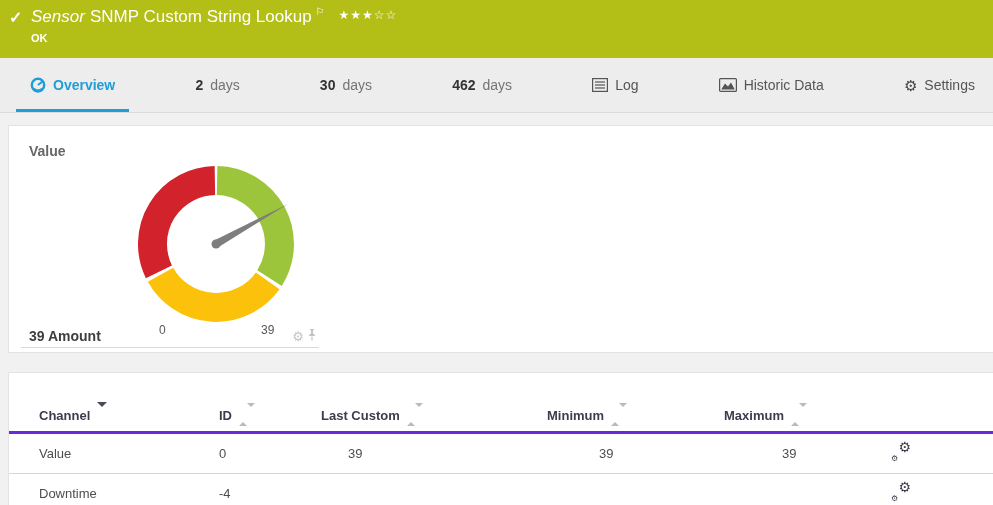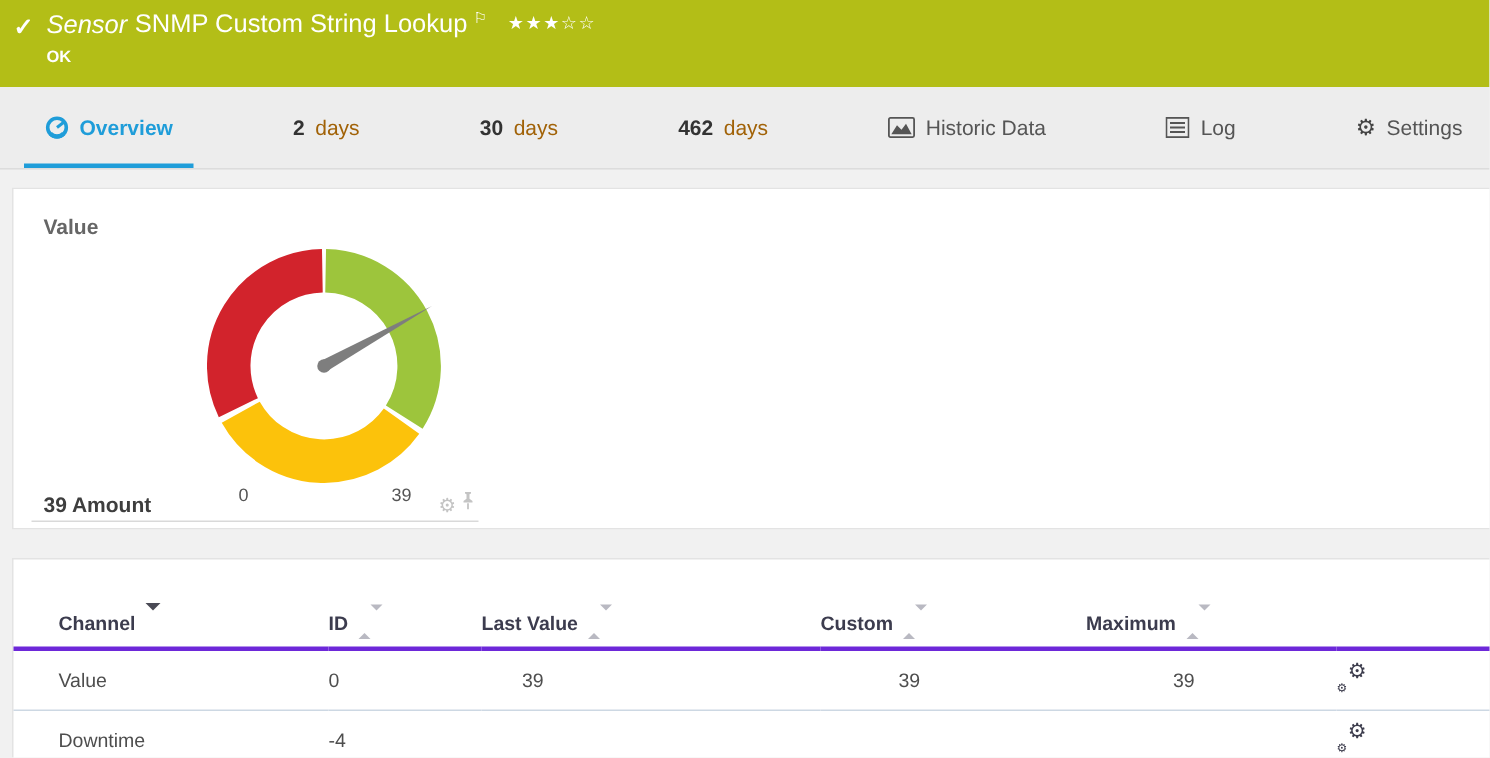--- a/index.html
+++ b/index.html
@@ -36,21 +36,21 @@
   }
   .tab {
     display: flex; align-items: center; gap: 7px;
     padding: 0 14px; font-size: 14px; color: #555; cursor: pointer; white-space: nowrap;
   }
   .tab.active {
     color: #1f9dd9; font-weight: bold;
     box-shadow: inset 0 -3px 0 #1f9dd9;
   }
   .tab-strong { font-weight: bold; color: #333; }
-  .tab .days-label { color: #a16207; }
+  .tab .days-label { color: #737373; }
   .tab-icon { display: inline-flex; align-items: center; }
   .gear-glyph { font-size: 15px; color: #444; line-height: 1; }
 
   
   .panel {
     background: #fff; border: 1px solid #e3e3e3; margin-left: 8px; width: 990px;
   }
   .gauge-panel { margin-top: 12px; height: 228px; position: relative; }
   .panel-title {
     position: absolute; left: 20px; top: 17px;
@@ -125,37 +125,37 @@
   <div class="tab">
     <span class="tab-strong">30</span>
     <span class="days-label">days</span>
   </div>
   <div class="tab">
     <span class="tab-strong">462</span>
     <span class="days-label">days</span>
   </div>
   <div class="tab">
     <span class="tab-icon">
-      <svg width="18" height="14" viewBox="0 0 18 14">
-          <rect x="0.6" y="0.6" width="16.8" height="12.8" rx="1" fill="none" stroke="#555" stroke-width="1.2"></rect>
-          <path d="M2.2 11.5 L6 5.5 L9 8.5 L12 4.5 L15.8 11.5 Z" fill="#555"></path>
-        </svg>
-    </span>
-    <span>Historic Data</span>
-  </div>
-  <div class="tab">
-    <span class="tab-icon">
       <svg width="16" height="14" viewBox="0 0 16 14">
           <rect x="0.6" y="0.6" width="14.8" height="12.8" fill="none" stroke="#555" stroke-width="1.2"></rect>
           <line x1="3" y1="4" x2="13" y2="4" stroke="#555" stroke-width="1.2"></line>
           <line x1="3" y1="7" x2="13" y2="7" stroke="#555" stroke-width="1.2"></line>
           <line x1="3" y1="10" x2="13" y2="10" stroke="#555" stroke-width="1.2"></line>
         </svg>
     </span>
     <span>Log</span>
+  </div>
+  <div class="tab">
+    <span class="tab-icon">
+      <svg width="18" height="14" viewBox="0 0 18 14">
+          <rect x="0.6" y="0.6" width="16.8" height="12.8" rx="1" fill="none" stroke="#555" stroke-width="1.2"></rect>
+          <path d="M2.2 11.5 L6 5.5 L9 8.5 L12 4.5 L15.8 11.5 Z" fill="#555"></path>
+        </svg>
+    </span>
+    <span>Historic Data</span>
   </div>
   <div class="tab">
     <span class="tab-icon gear-glyph">⚙</span>
     <span>Settings</span>
   </div>
 </div>
 
 <div class="panel gauge-panel">
   <div class="panel-title">Value</div>
 
@@ -198,22 +198,22 @@
         <col style="width:102px">
         <col style="width:226px">
         <col style="width:177px">
         <col style="width:167px">
         <col>
       </colgroup>
     <thead>
       <tr>
         <th class="first"><span>Channel</span><span class="sort sort-active"><span class="tri tri-down"></span></span></th>
         <th><span>ID</span><span class="sort"><span class="tri tri-up"></span><span class="tri tri-down"></span></span></th>
-        <th><span>Last Value</span><span class="sort"><span class="tri tri-up"></span><span class="tri tri-down"></span></span></th>
-        <th><span>Custom</span><span class="sort"><span class="tri tri-up"></span><span class="tri tri-down"></span></span></th>
+        <th><span>Last Custom</span><span class="sort"><span class="tri tri-up"></span><span class="tri tri-down"></span></span></th>
+        <th><span>Minimum</span><span class="sort"><span class="tri tri-up"></span><span class="tri tri-down"></span></span></th>
         <th><span>Maximum</span><span class="sort"><span class="tri tri-up"></span><span class="tri tri-down"></span></span></th>
         <th></th>
       </tr>
     </thead>
     <tbody>
       <tr>
         <td class="first">Value</td>
         <td>0</td>
         <td class="pl27">39</td>
         <td class="pl52">39</td>

